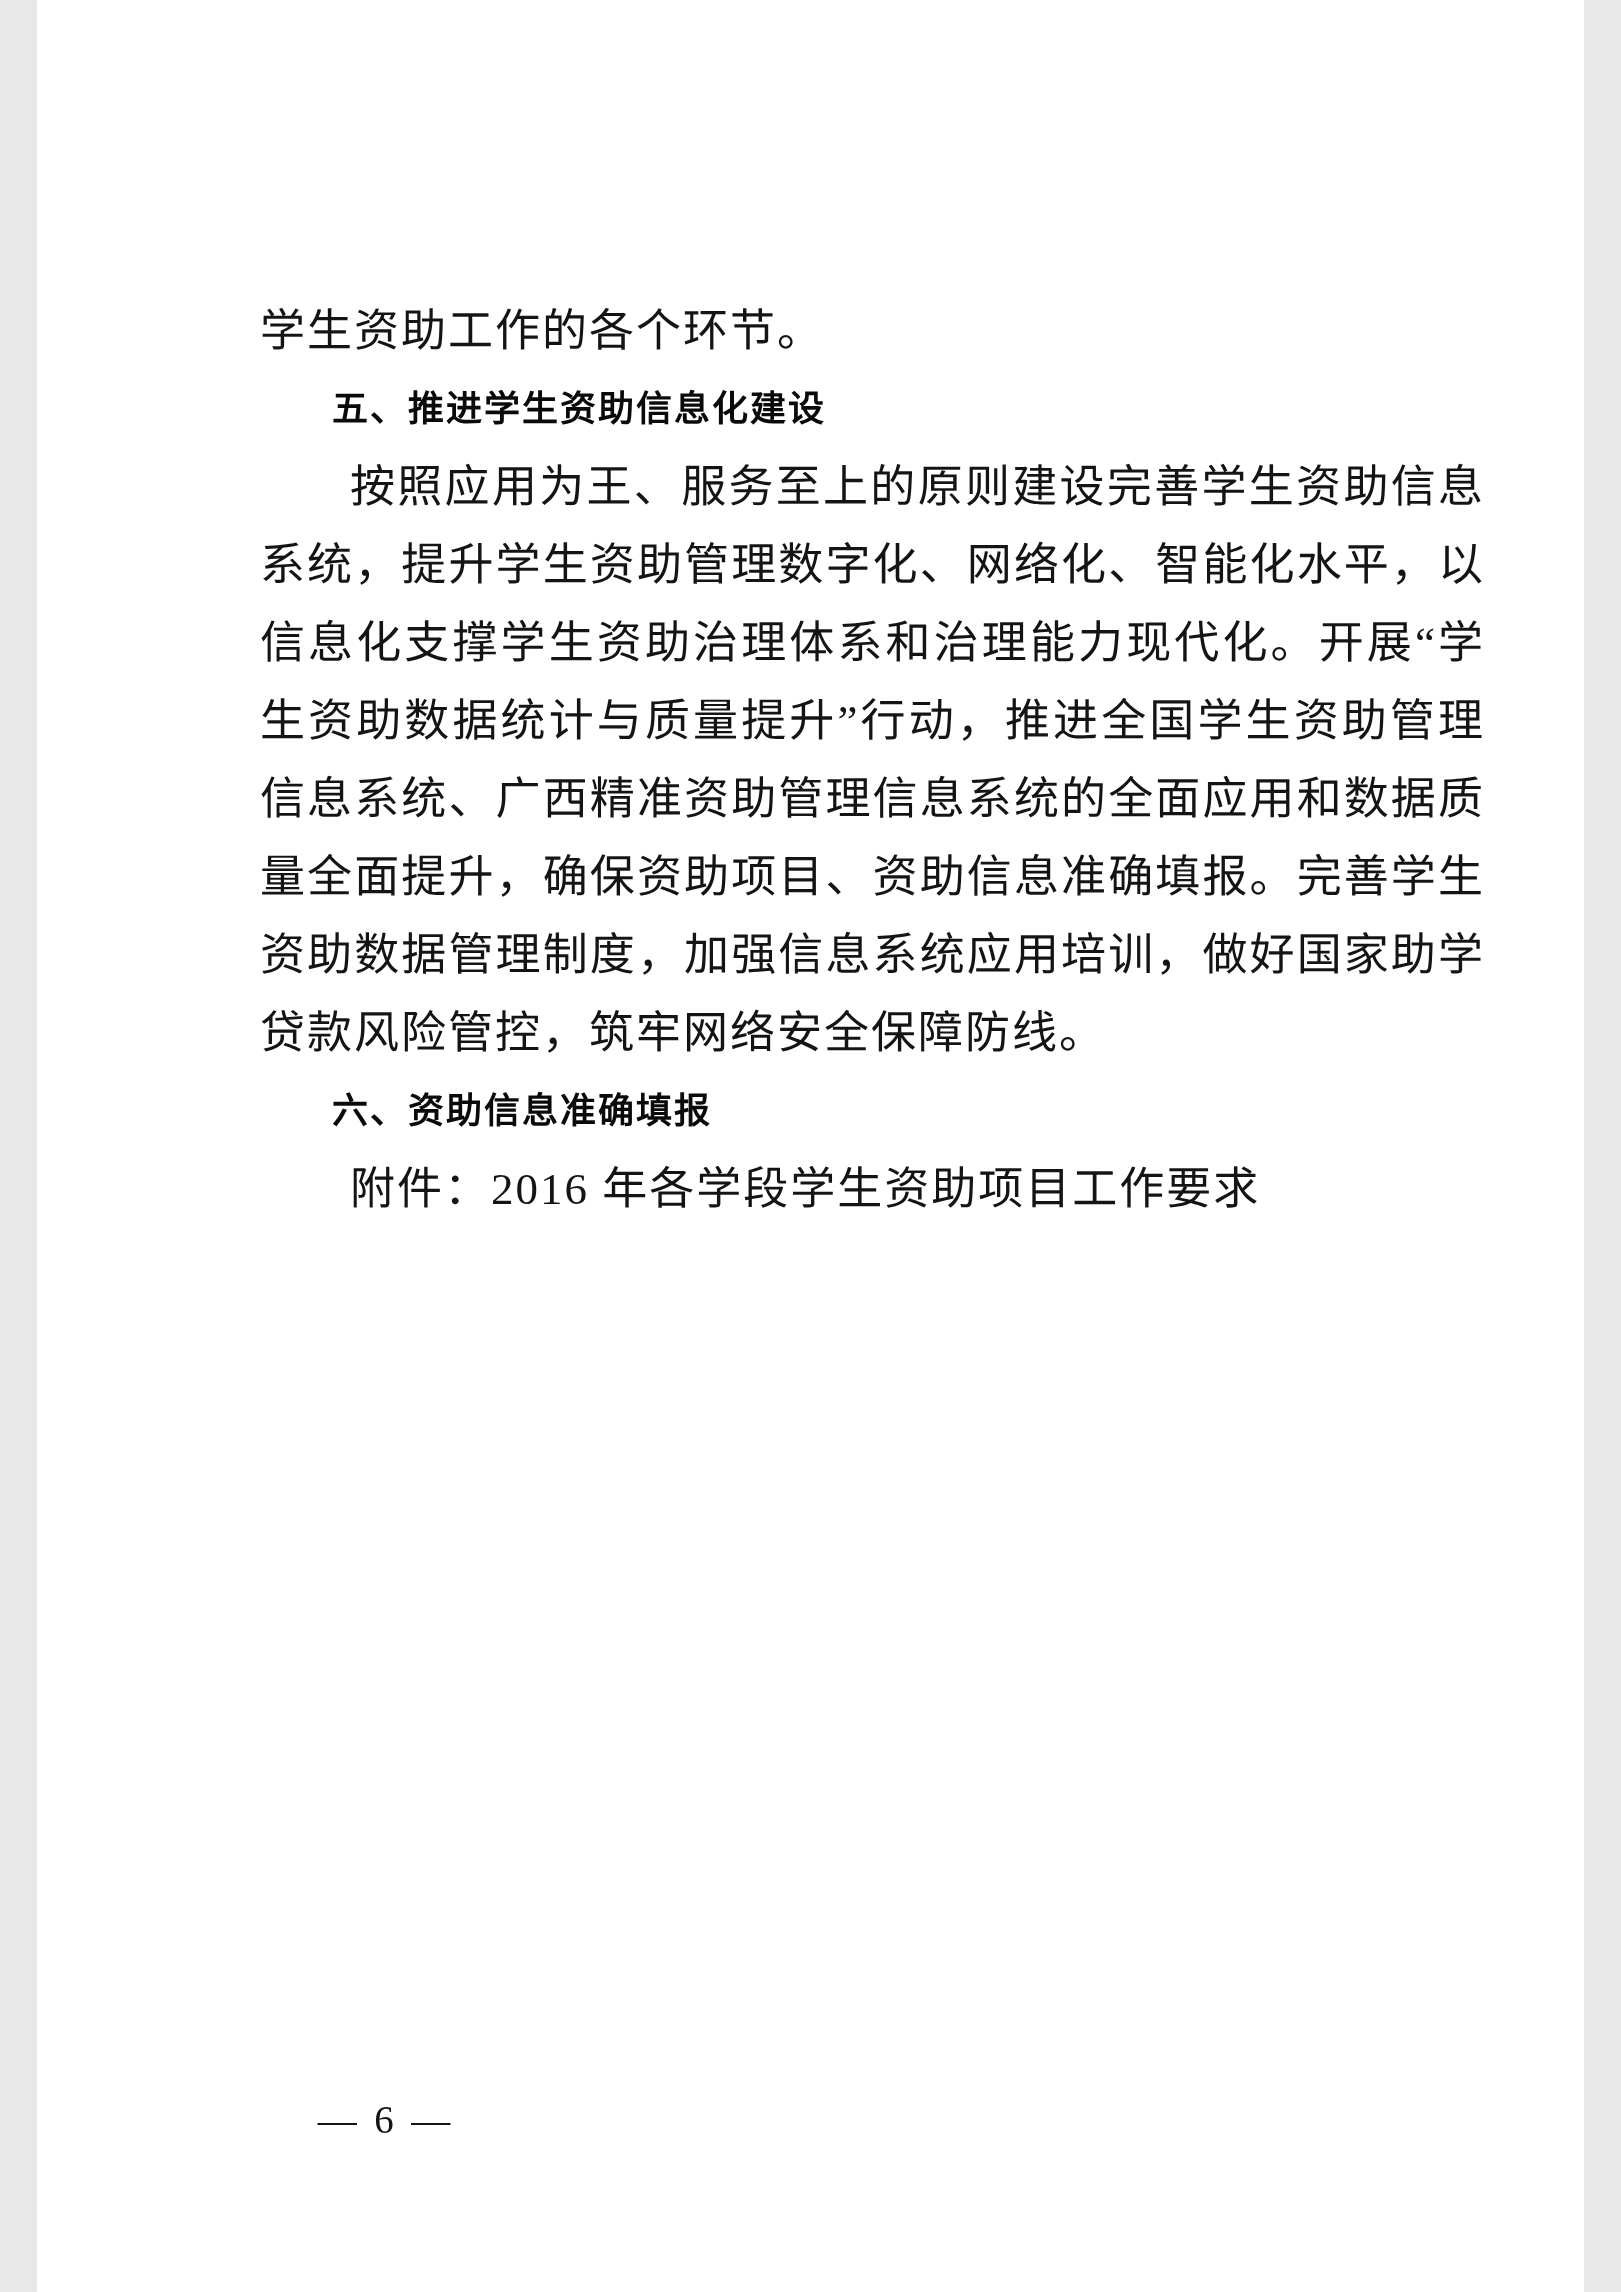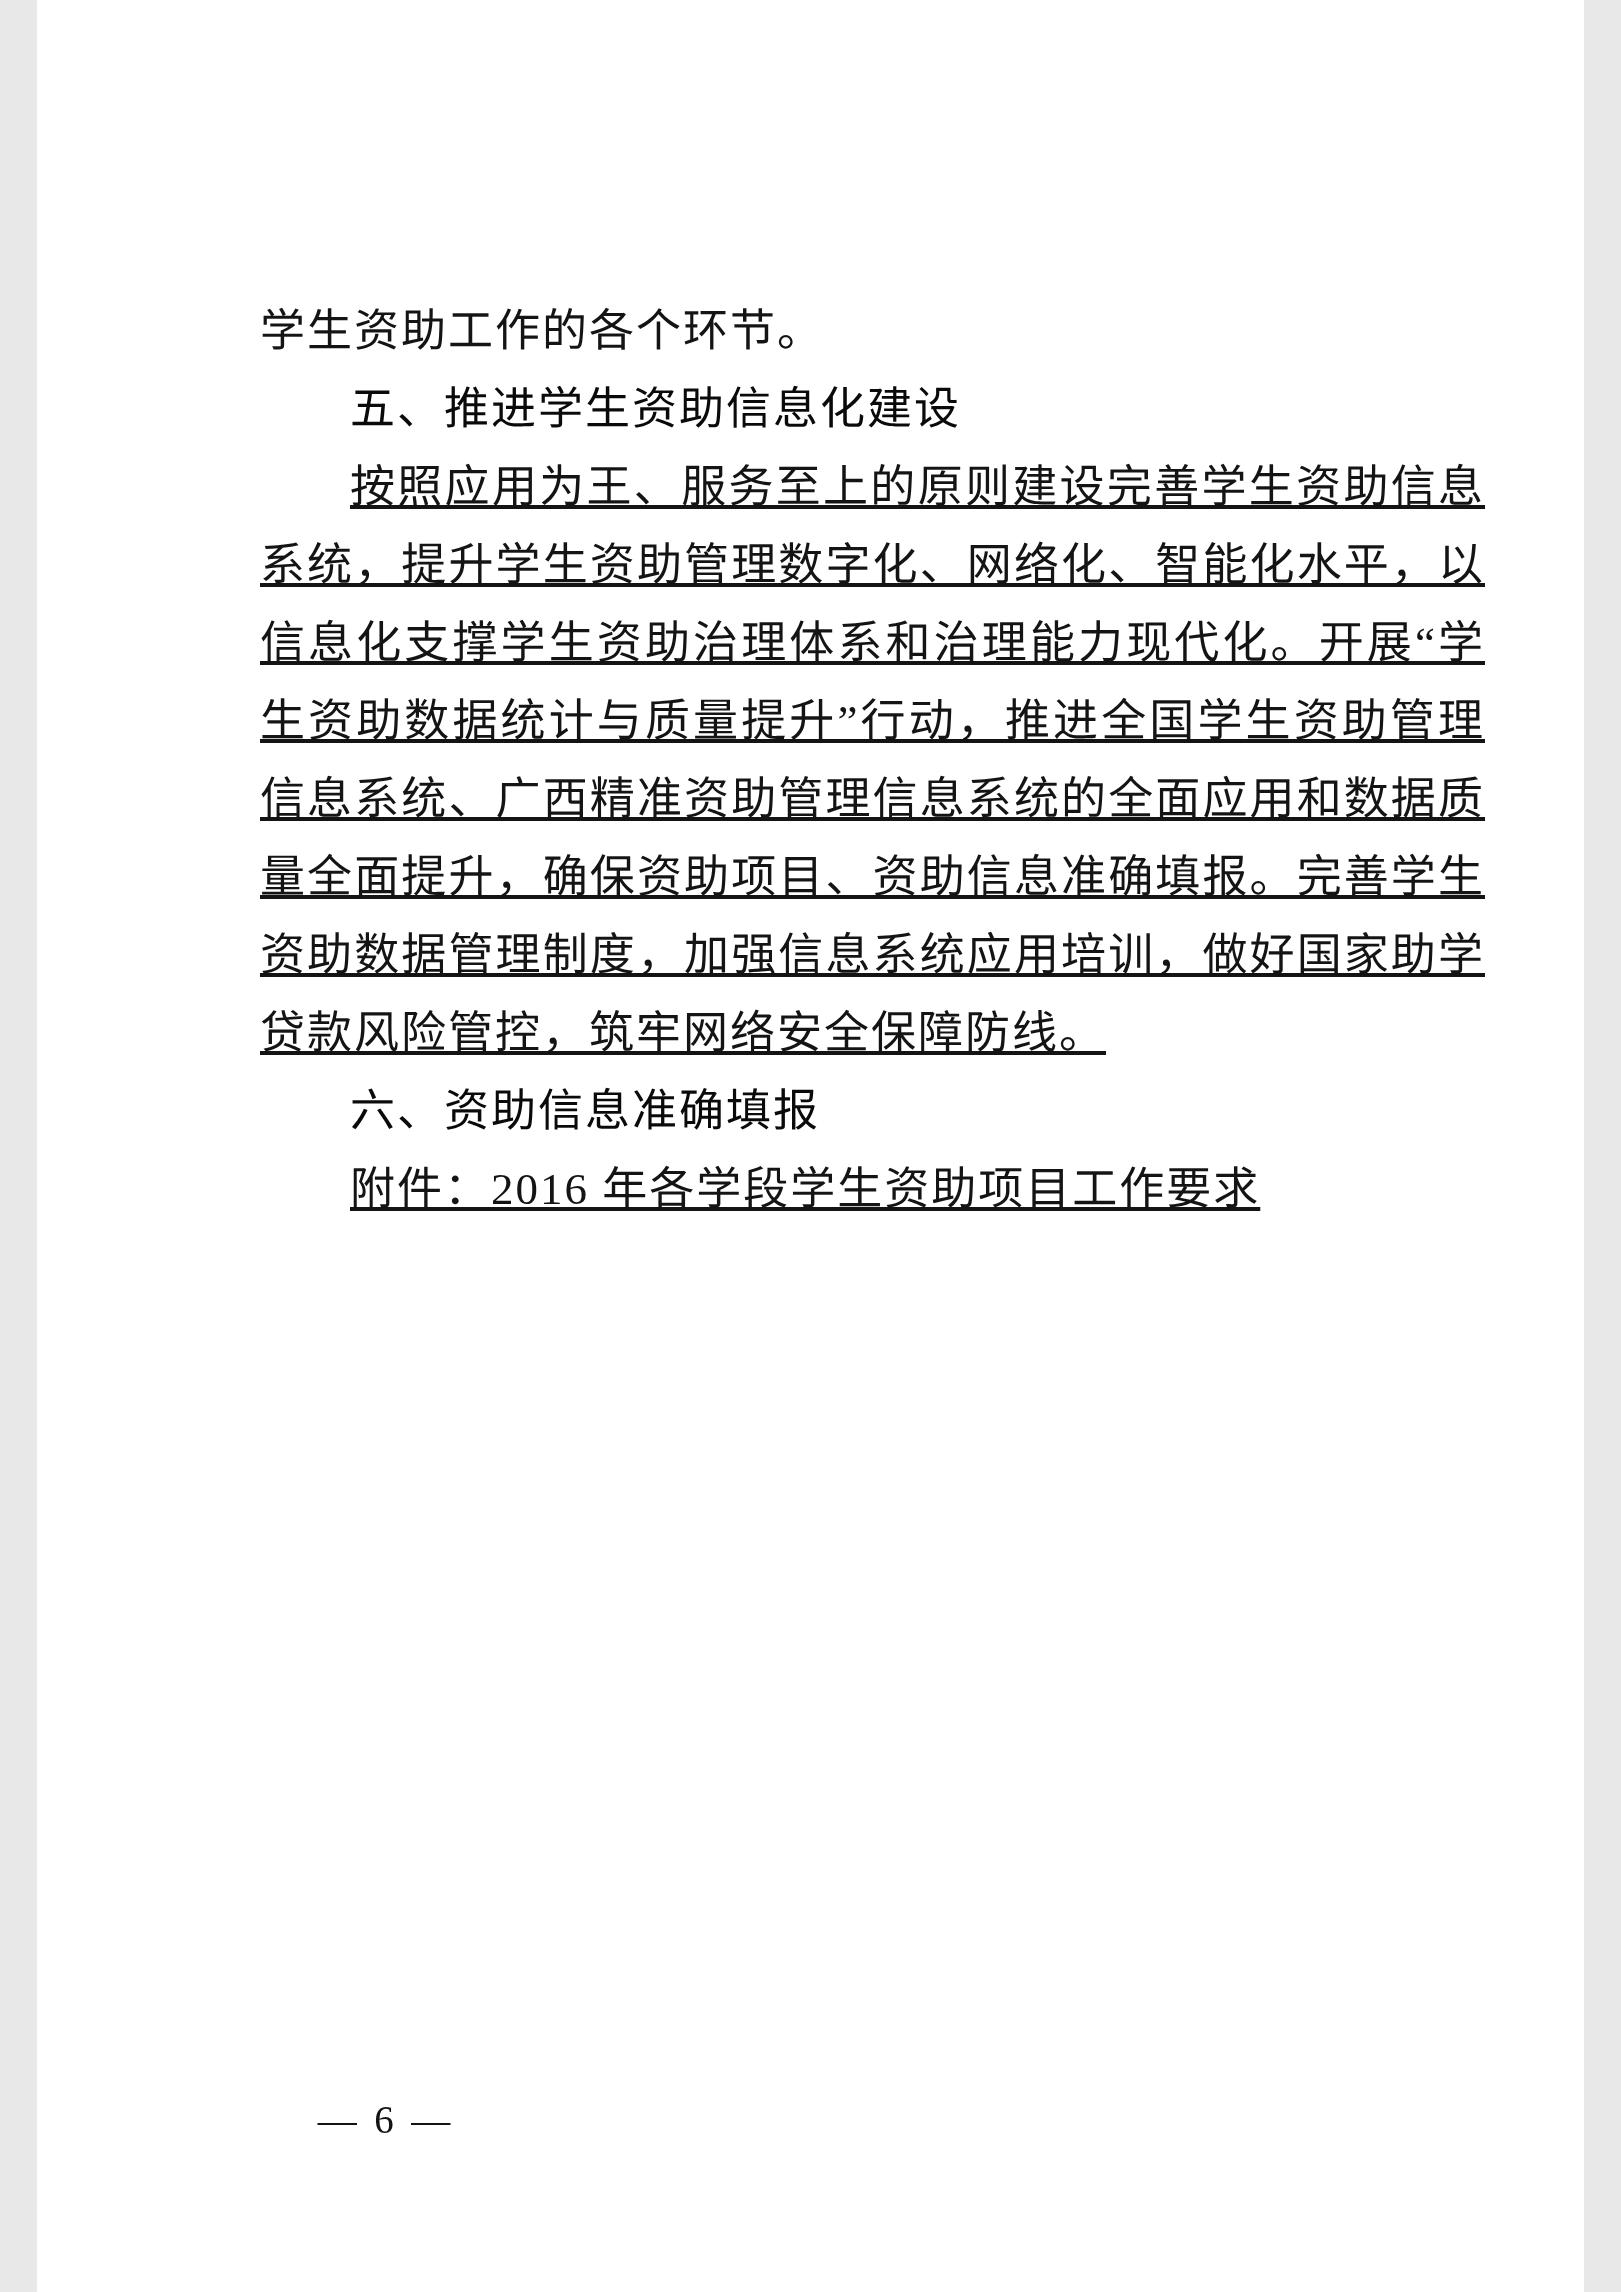--- a/index.html
+++ b/index.html
@@ -26,29 +26,28 @@
     font-family: "Liberation Serif", "DejaVu Serif", serif;
     font-size: 45px;
     line-height: 78px;
     letter-spacing: 2px;
     text-align: justify;
     margin: 0;
     color: #141414;
   }
   .indent2 {
     text-indent: 2em;
-    text-decoration: underline;
   }
   .no-indent {
     text-indent: 0;
   }
   .heading {
     font-family: "Liberation Sans", "DejaVu Sans", sans-serif;
-    font-weight: normal;
-    font-size: 45px;
+    font-weight: bold;
+    font-size: 36px;
     line-height: 78px;
     letter-spacing: 2px;
     text-indent: 2em;
     text-align: left;
     margin: 0;
     color: #0a0a0a;
   }
   .footer-pagenum {
     position: absolute;
     left: 251px;

